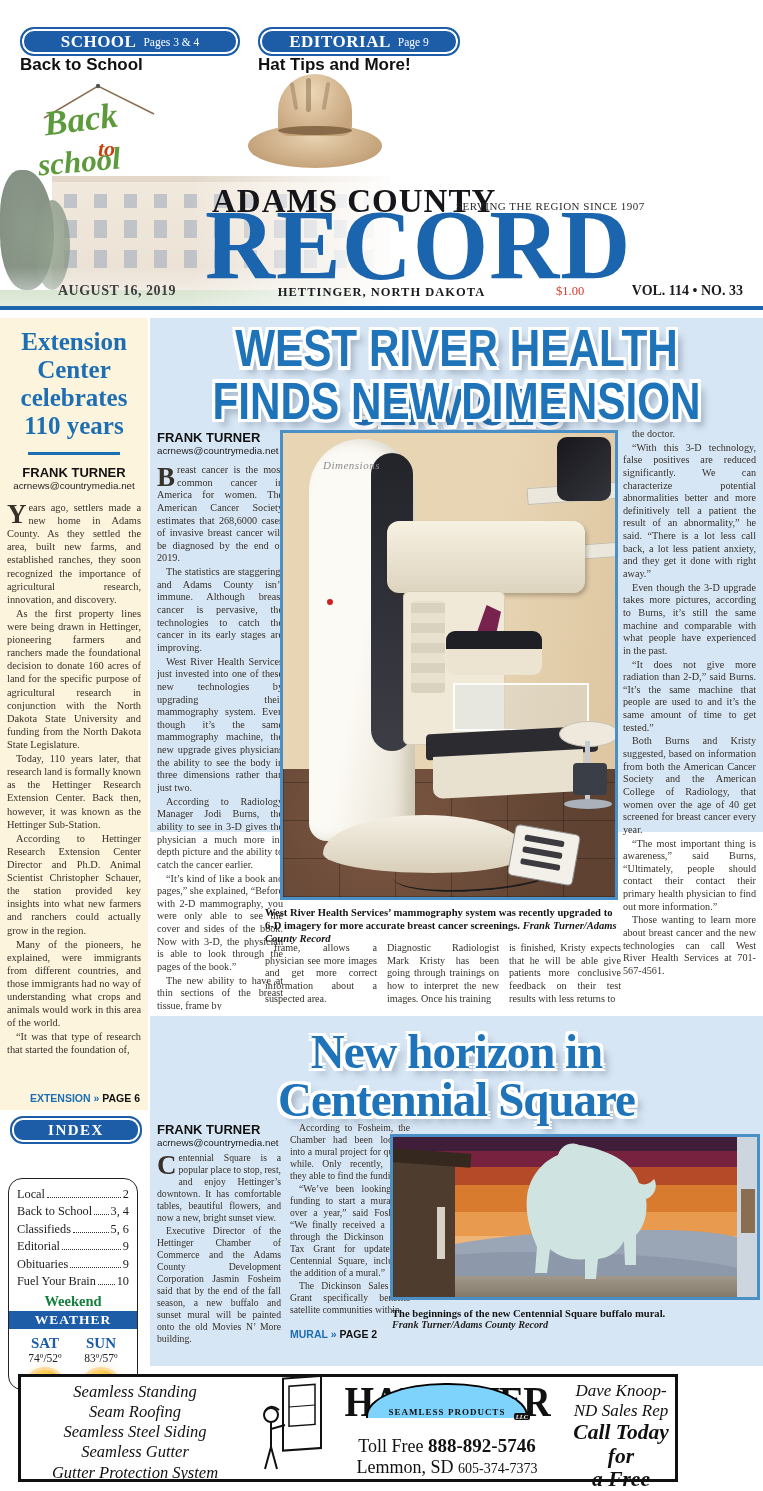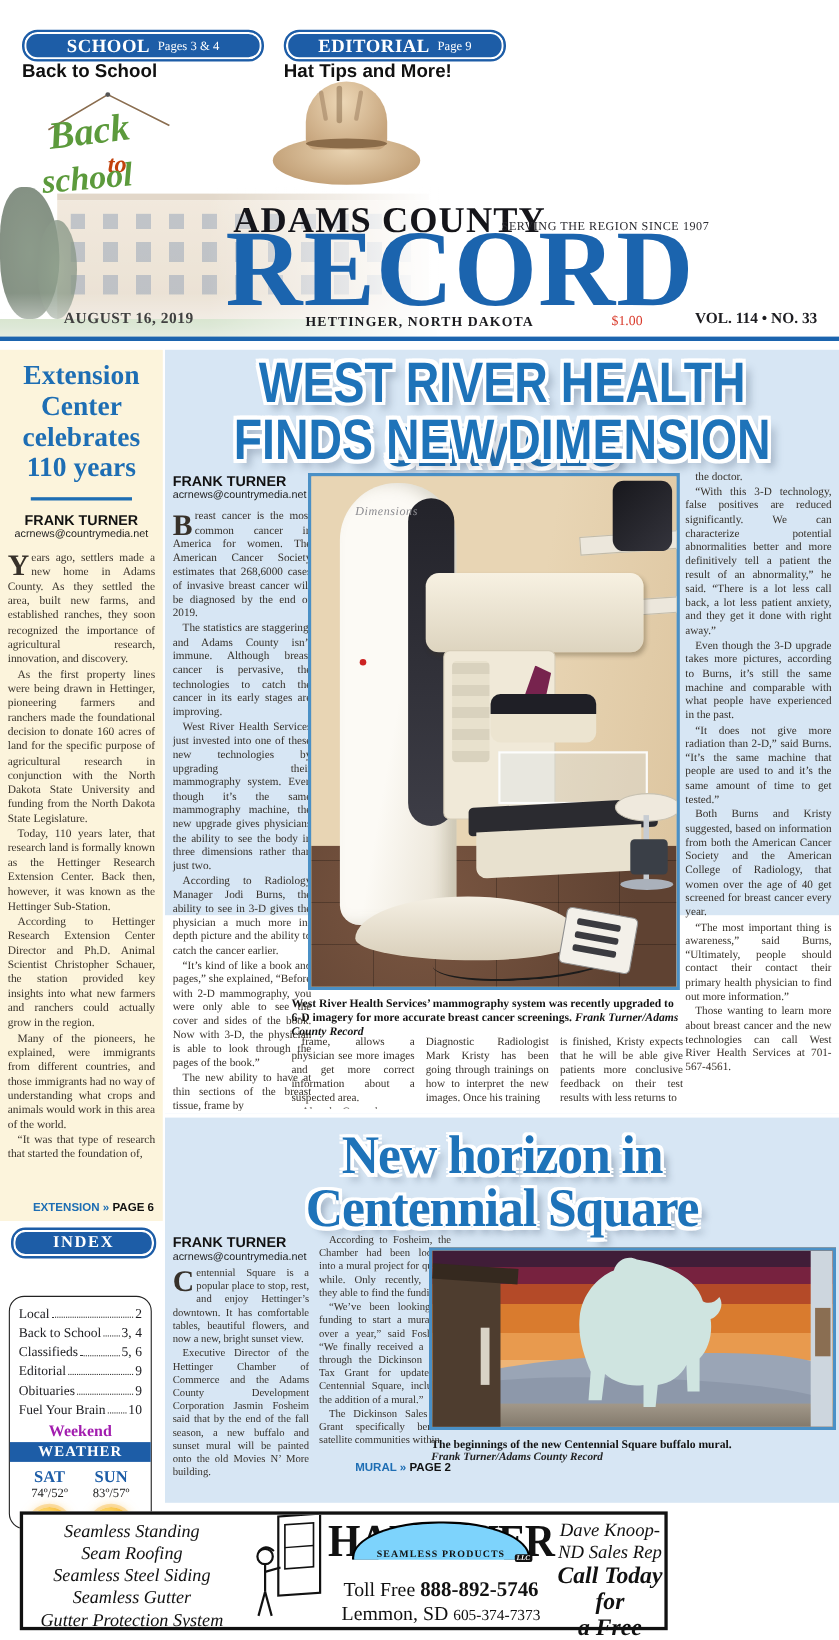--- a/index.html
+++ b/index.html
@@ -73,21 +73,21 @@
   .jump .jl{color:#1e6eb4;}
   .sb-jump{left:0;top:1092px;width:140px;text-align:right;}
 
   .index-pill{position:absolute;left:10px;top:1116px;width:128px;height:24px;border-radius:13px;background:#1d5da7;
       border:2px solid #1d5da7;box-shadow:inset 0 0 0 2px #fff;display:flex;align-items:center;justify-content:center;
       color:#fff;font-weight:bold;font-size:15px;letter-spacing:1.5px;}
   .index-box{position:absolute;left:8px;top:1178px;width:130px;height:212px;border:1.5px solid #222;border-radius:14px;
       background:#fff;padding:7px 8px 0;box-sizing:border-box;}
   .idx-row{display:flex;align-items:baseline;font-size:12.3px;line-height:1.42;color:#1c1c20;}
   .idx-leader{flex:1;border-bottom:1.6px dotted #333;margin:0 2px 3px;}
-  .wk{ text-align:center;font-weight:bold;font-size:14.5px;color:#a21caf;margin-top:2px;}
+  .wk{ text-align:center;font-weight:bold;font-size:14.5px;color:#15803d;margin-top:2px;}
   .wb{margin:1px -8px 0;background:#1d5da7;color:#fff;text-align:center;font-weight:bold;font-size:13.5px;letter-spacing:1px;padding:1px 0;}
   .days{display:flex;justify-content:space-around;margin-top:6px;}
   .day{text-align:center;}
   .day .dn{font-weight:bold;font-size:15px;color:#1d5da7;}
   .day .dt{font-size:11.5px;color:#222;}
   .wicon{position:relative;width:36px;height:36px;margin:6px auto 0;}
   .sunc{position:absolute;inset:0;border-radius:50%;
         background:radial-gradient(circle at 35% 35%,#ffe98a,#f7b32b 70%,#ee9a1d);
         box-shadow:0 0 0 3px rgba(247,179,43,.35),0 0 10px rgba(247,179,43,.6);}
   .cloud1{position:absolute;left:-6px;top:6px;width:24px;height:11px;border-radius:8px;background:#c9c9c9;}
@@ -159,21 +159,21 @@
   .mur-shed-door{position:absolute;left:44px;top:70px;width:8px;height:52px;background:#d8d2c6;}
   .mur-skyright{position:absolute;right:0;top:0;width:20px;height:100%;background:#cdd6de;}
   .mur-bldg{position:absolute;right:2px;top:52px;width:14px;height:44px;background:#8a6e52;}
   .buffalo{position:absolute;left:108px;top:2px;}
 
   .caption2-wrap{position:absolute;left:242px;top:292px;width:368px;}
   .cap2b{font-weight:bold;font-size:10.6px;color:#141414;}
   .cap2c{font-style:italic;font-weight:bold;font-size:10.2px;color:#222;}
 
   
-  .ad{position:absolute;left:18px;top:1374px;width:589px;height:108px;border:3px solid #111;background:#fff;
+  .ad{position:absolute;left:18px;top:1374px;width:660px;height:108px;border:3px solid #111;background:#fff;
       box-sizing:border-box;display:flex;}
   .ad-services{width:228px;padding-top:5px;text-align:center;font-style:italic;font-size:16.5px;line-height:1.22;color:#111;}
   .ad-cartoon{width:78px;position:relative;}
   .ad-center{width:240px;position:relative;text-align:center;color:#111;}
   .ad-brand{position:absolute;left:0;top:0;width:100%;font-size:38px;font-weight:bold;letter-spacing:-1px;transform:scaleY(1.1);transform-origin:top;}
   .ad-arc{position:absolute;left:50%;top:6px;transform:translateX(-50%);width:158px;height:33px;background:#7dd3fc;
       border:2px solid #000;border-bottom:none;border-radius:79px 79px 0 0/33px 33px 0 0;}
   .ad-arc span{position:absolute;left:0;bottom:1px;width:100%;font-size:9px;font-weight:bold;letter-spacing:1px;}
   .ad-llc{position:absolute;right:-4px;bottom:-2px;font-size:6.5px;font-weight:bold;background:#111;color:#fff;padding:0 2px;border-radius:2px;}
   .ad-toll{position:absolute;left:0;top:58px;width:100%;font-size:18px;}
@@ -427,21 +427,21 @@
         </div>
     </div>
 
     <div class="colA" style="left:140px;top:106px;width:120px;height:200px;font-size:9.7px;">
       <div>
           <p class="body-p ind">According to Fosheim, the Chamber had been looking into a mural project for quite a while. Only recently, were they able to find the funding.</p>
           <p class="body-p ind">“We’ve been looking for funding to start a mural for over a year,” said Fosheim. “We finally received a grant through the Dickinson Sales Tax Grant for updates to Centennial Square, including the addition of a mural.”</p>
           <p class="body-p ind">The Dickinson Sales Tax Grant specifically benefits satellite communities within</p>
         </div>
     </div>
-    <div class="jump" style="left:140px;top:312px;width:120px;text-align:right;position:absolute;">
+    <div class="jump" style="left:140px;top:312px;width:120px;position:absolute;">
       <span class="jl">MURAL</span>
       <span class="jl">»</span>
       <span>PAGE 2</span>
     </div>
 
     <div class="photo2">
       <div class="mur-sky"></div>
       <div class="mur-hill"></div>
         <div class="mur-hill2"></div>
         <div class="mur-ground"></div>

